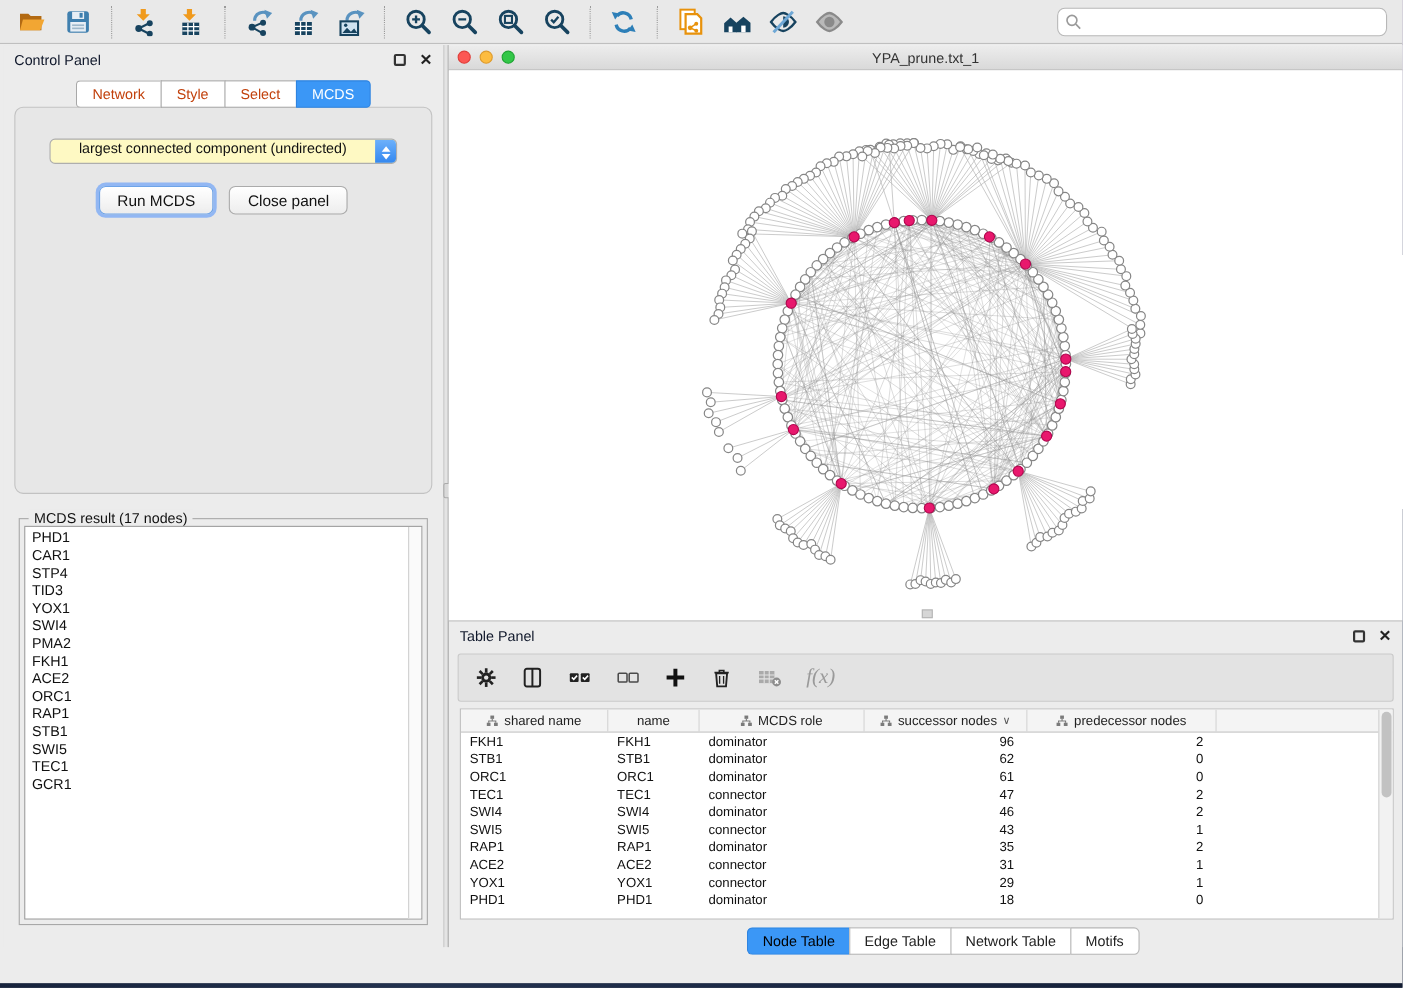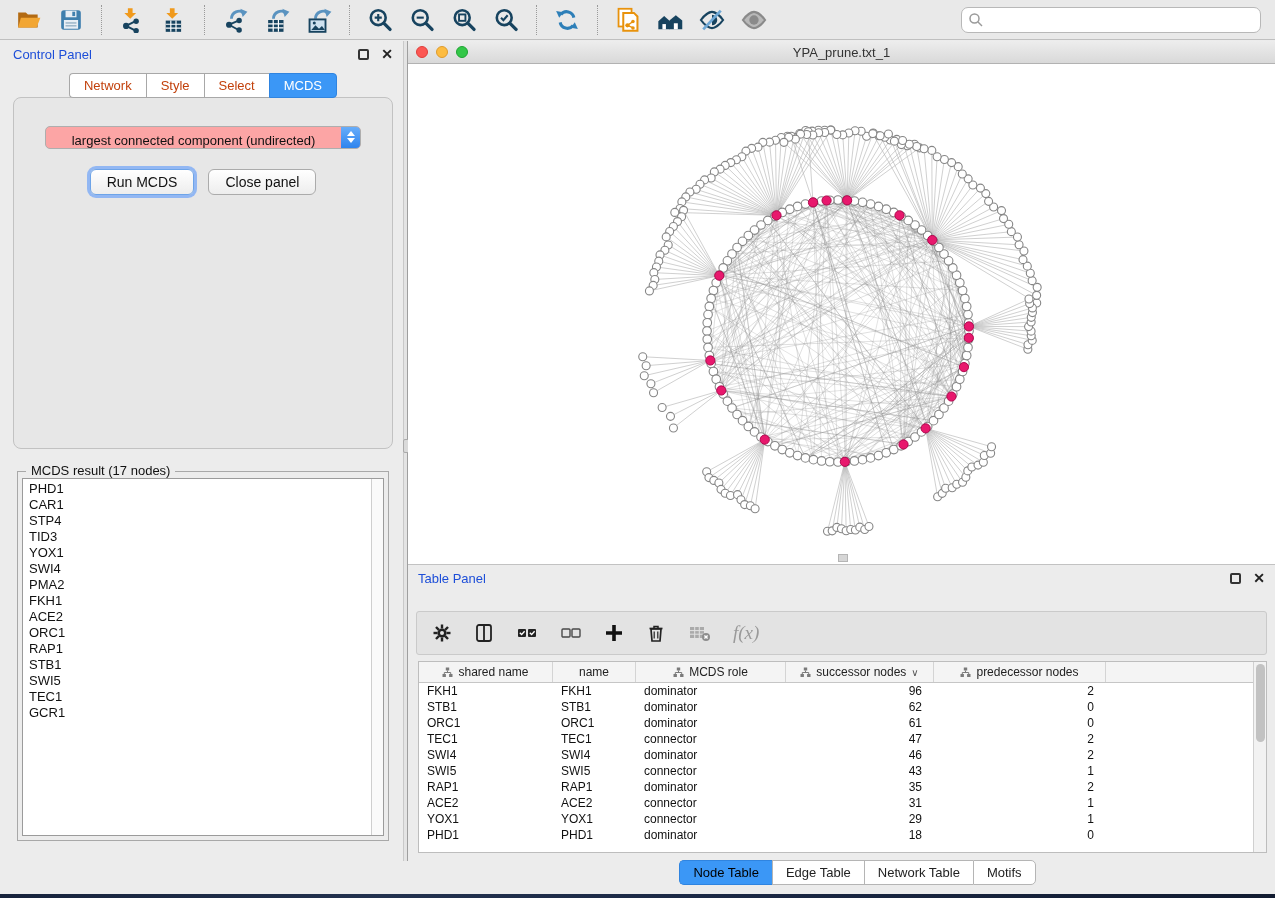--- a/index.html
+++ b/index.html
@@ -23,36 +23,36 @@
                display:flex; align-items:center; padding:0 6px; margin-right:6px; }
   .searchbox input { border:none; outline:none; flex:1; font-size:13px; font-family:"Liberation Sans",sans-serif; background:transparent; }
 
   
   .main { position:absolute; left:0; top:41px; width:1275px; height:820px; }
   .wall-sliver { position:absolute; left:0; top:0; width:3px; height:820px; background:transparent; }
 
   
   .control-panel { position:absolute; left:3px; top:0; width:400px; height:820px; background:#ececec; }
   .panel-header { height:26px; display:flex; align-items:center; padding:0 10px; }
-  .panel-title { font-size:13px; color:#1d4ed8; }
+  .panel-title { font-size:13px; color:#0f172a; }
   .panel-header .spacer { flex:1; }
   .float-btn { width:11px; height:11px; border:2px solid #333; border-radius:2px; margin-right:12px; }
   .close-btn { font-size:14px; font-weight:bold; color:#222; line-height:11px; }
 
   .cp-tabs { display:flex; justify-content:center; margin-top:6px; position:relative; z-index:2; }
   .cp-tab { font-size:13px; padding:4px 14px; background:#fff; border:1px solid #a8a8a8; border-right:none; color:#c2410c; }
   .cp-tab:first-child { border-radius:4px 0 0 4px; }
   .cp-tab:last-child  { border-radius:0 4px 4px 0; border-right:1px solid #a8a8a8; }
   .cp-tab.active { background:#3b97f6; color:#fff; border-color:#2f84e0; }
 
   .cp-box { margin:-1px 10px 0 10px; height:352px; background:#e7e7e7; border:1px solid #c2c2c2; border-radius:8px;
             padding-top:28px; text-align:center; }
   .opt-label { font-size:14px; color:#111; margin-bottom:14px; }
-  .selectbox { width:316px; height:23px; margin:0 auto 20px auto; background:#fca5a5; border:1px solid #aeaeae; border-radius:5px;
-               display:flex; align-items:flex-end; overflow:hidden; }
+  .selectbox { width:316px; height:23px; margin:0 auto 20px auto; background:#fef9c3; border:1px solid #aeaeae; border-radius:5px;
+               display:flex; align-items:flex-start; overflow:hidden; }
   .selectbox .val { flex:1; font-size:13px; color:#111; text-align:center; padding:0 4px; white-space:nowrap; }
   .select-stepper { width:19px; height:23px; background:linear-gradient(180deg,#6db1fb,#2f84ee); display:flex;
                     flex-direction:column; align-items:center; justify-content:center; gap:2px; }
   .chev-up { width:0;height:0;border-left:4px solid transparent;border-right:4px solid transparent;border-bottom:5px solid #fff; }
   .chev-dn { width:0;height:0;border-left:4px solid transparent;border-right:4px solid transparent;border-top:5px solid #fff; }
   .btn-row { display:flex; justify-content:center; gap:14px; }
   .pbtn { font-size:14px; font-family:"Liberation Sans",sans-serif; color:#111; padding:4px 16px;
           background:linear-gradient(180deg,#ffffff,#ededed); border:1px solid #ababab; border-radius:6px; }
   .pbtn.focused { box-shadow:0 0 0 3px rgba(77,144,254,.55); border-color:#6ea4e8; }
 
@@ -78,21 +78,21 @@
   .light { width:12px; height:12px; border-radius:50%; }
   .light.red { background:#fc5753; border:1px solid #df3e3a; }
   .light.yellow { background:#fdbc40; border:1px solid #de9b2d; }
   .light.green { background:#33c748; border:1px solid #1fa433; }
   .net-title { position:absolute; left:0; right:0; text-align:center; font-size:13px; color:#333; }
   .net-canvas { position:relative; width:867px; height:500px; background:#fff; }
   .hsplit-handle { position:absolute; left:430px; bottom:2px; width:10px; height:8px; background:#d6d6d6; border:1px solid #b5b5b5; }
 
   
   .table-panel { position:absolute; left:0; top:523px; width:867px; height:297px; background:#ececec; border-top:1px solid #c2c2c2; }
-  .tp-toolbar { margin:20px 8px 0 8px; height:44px; background:#e3e3e3; border:1px solid #cacaca; border-radius:3px;
+  .tp-toolbar { margin:3px 8px 0 8px; height:44px; background:#e3e3e3; border:1px solid #cacaca; border-radius:3px;
                 display:flex; align-items:center; padding:0 14px; gap:20px; }
   .tp-btn { border:none; background:transparent; display:flex; align-items:center; }
   .fx { font-family:"Liberation Serif", serif; font-style:italic; font-size:19px; color:#9a9a9a; }
 
   .table-wrap { margin:6px 8px 0 10px; height:192px; background:#fff; border:1px solid #bdbdbd; position:relative; overflow:hidden; }
   .thead { display:flex; height:21px; background:#f4f4f4; border-bottom:1px solid #c6c6c6; }
   .th { display:flex; align-items:center; justify-content:center; gap:5px; font-size:12px; color:#222;
         border-right:1px solid #d4d4d4; overflow:hidden; white-space:nowrap; }
   .sort-chev { font-size:10px; color:#555; }
   .tr { display:flex; height:16px; }

